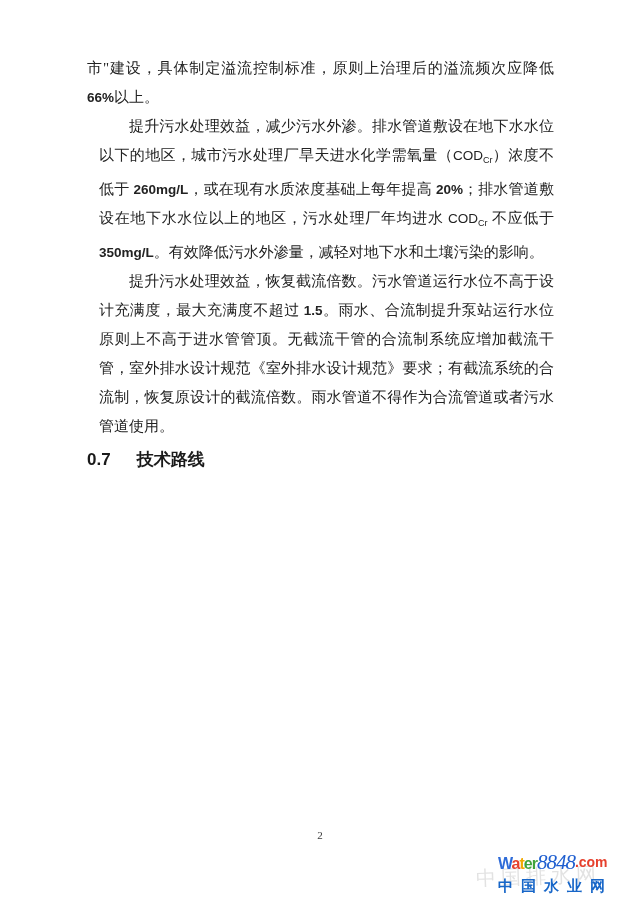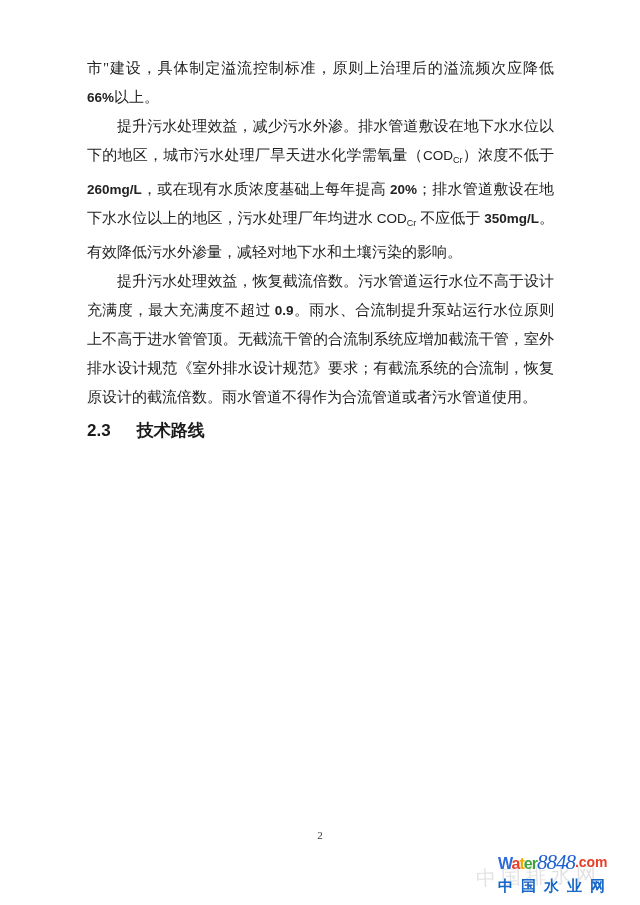--- a/index.html
+++ b/index.html
@@ -18,21 +18,21 @@
     top: 54px;
     width: 467px;
   }
   .para {
     margin: 0;
     font-size: 15px;
     line-height: 29px;
     text-align: justify;
     color: #222222;
   }
-  .para.indent { text-indent: 2em; }
+  .para.indent { text-indent: 2em; margin-left: 12px; }
   .lat {
     font-family: "Liberation Sans", sans-serif;
     font-size: 13.5px;
   }
   .lat-b {
     font-family: "Liberation Sans", sans-serif;
     font-size: 13.5px;
     font-weight: bold;
   }
   .sub {
@@ -116,22 +116,22 @@
   }
 </style>
 </head>
 <body>
 
 <div class="page" style="background: rgb(255, 255, 255);">
 
   <div class="doc">
       <p class="para"><span>市"建设，具体制定溢流控制标准，原则上治理后的溢流频次应降低 </span><span class="lat-b">66%</span><span>以上。</span></p>
       <p class="para indent"><span>提升污水处理效益，减少污水外渗。排水管道敷设在地下水水位以下的地区，城市污水处理厂旱天进水化学需氧量（</span><span class="lat">COD</span><span class="sub">Cr</span><span>）浓度不低于 </span><span class="lat-b">260mg/L</span><span>，或在现有水质浓度基础上每年提高 </span><span class="lat-b">20%</span><span>；排水管道敷设在地下水水位以上的地区，污水处理厂年均进水 </span><span class="lat">COD</span><span class="sub">Cr</span><span> 不应低于 </span><span class="lat-b">350mg/L</span><span>。有效降低污水外渗量，减轻对地下水和土壤污染的影响。</span></p>
-      <p class="para indent"><span>提升污水处理效益，恢复截流倍数。污水管道运行水位不高于设计充满度，最大充满度不超过 </span><span class="lat-b">0.9</span><span>。雨水、合流制提升泵站运行水位原则上不高于进水管管顶。无截流干管的合流制系统应增加截流干管，室外排水设计规范《室外排水设计规范》要求；有截流系统的合流制，恢复原设计的截流倍数。雨水管道不得作为合流管道或者污水管道使用。</span></p>
-      <h2 class="section-heading"><span class="hnum">2.3</span><span class="htxt">技术路线</span></h2>
+      <p class="para indent"><span>提升污水处理效益，恢复截流倍数。污水管道运行水位不高于设计充满度，最大充满度不超过 </span><span class="lat-b">1.5</span><span>。雨水、合流制提升泵站运行水位原则上不高于进水管管顶。无截流干管的合流制系统应增加截流干管，室外排水设计规范《室外排水设计规范》要求；有截流系统的合流制，恢复原设计的截流倍数。雨水管道不得作为合流管道或者污水管道使用。</span></p>
+      <h2 class="section-heading"><span class="hnum">0.7</span><span class="htxt">技术路线</span></h2>
     </div>
 
   <div class="pagenum">2</div>
 
   <div class="wm">
     <div class="wm-ghost" style="color: rgb(154, 154, 154);">中国排水网</div>
     <div class="brand">
       <span class="brand-word"><span style="color: rgb(46, 107, 216);">W</span><span style="color: rgb(230, 64, 45);">a</span><span style="color: rgb(242, 169, 0);">t</span><span style="color: rgb(63, 163, 60);">e</span><span style="color: rgb(63, 163, 60);">r</span></span><span class="brand-number" style="color: rgb(31, 95, 208);">8848</span><span class="brand-tld" style="color: rgb(230, 64, 45);">.com</span>
     </div>
     <div class="brand-sub" style="color: rgb(23, 102, 200);">中国水业网</div>

